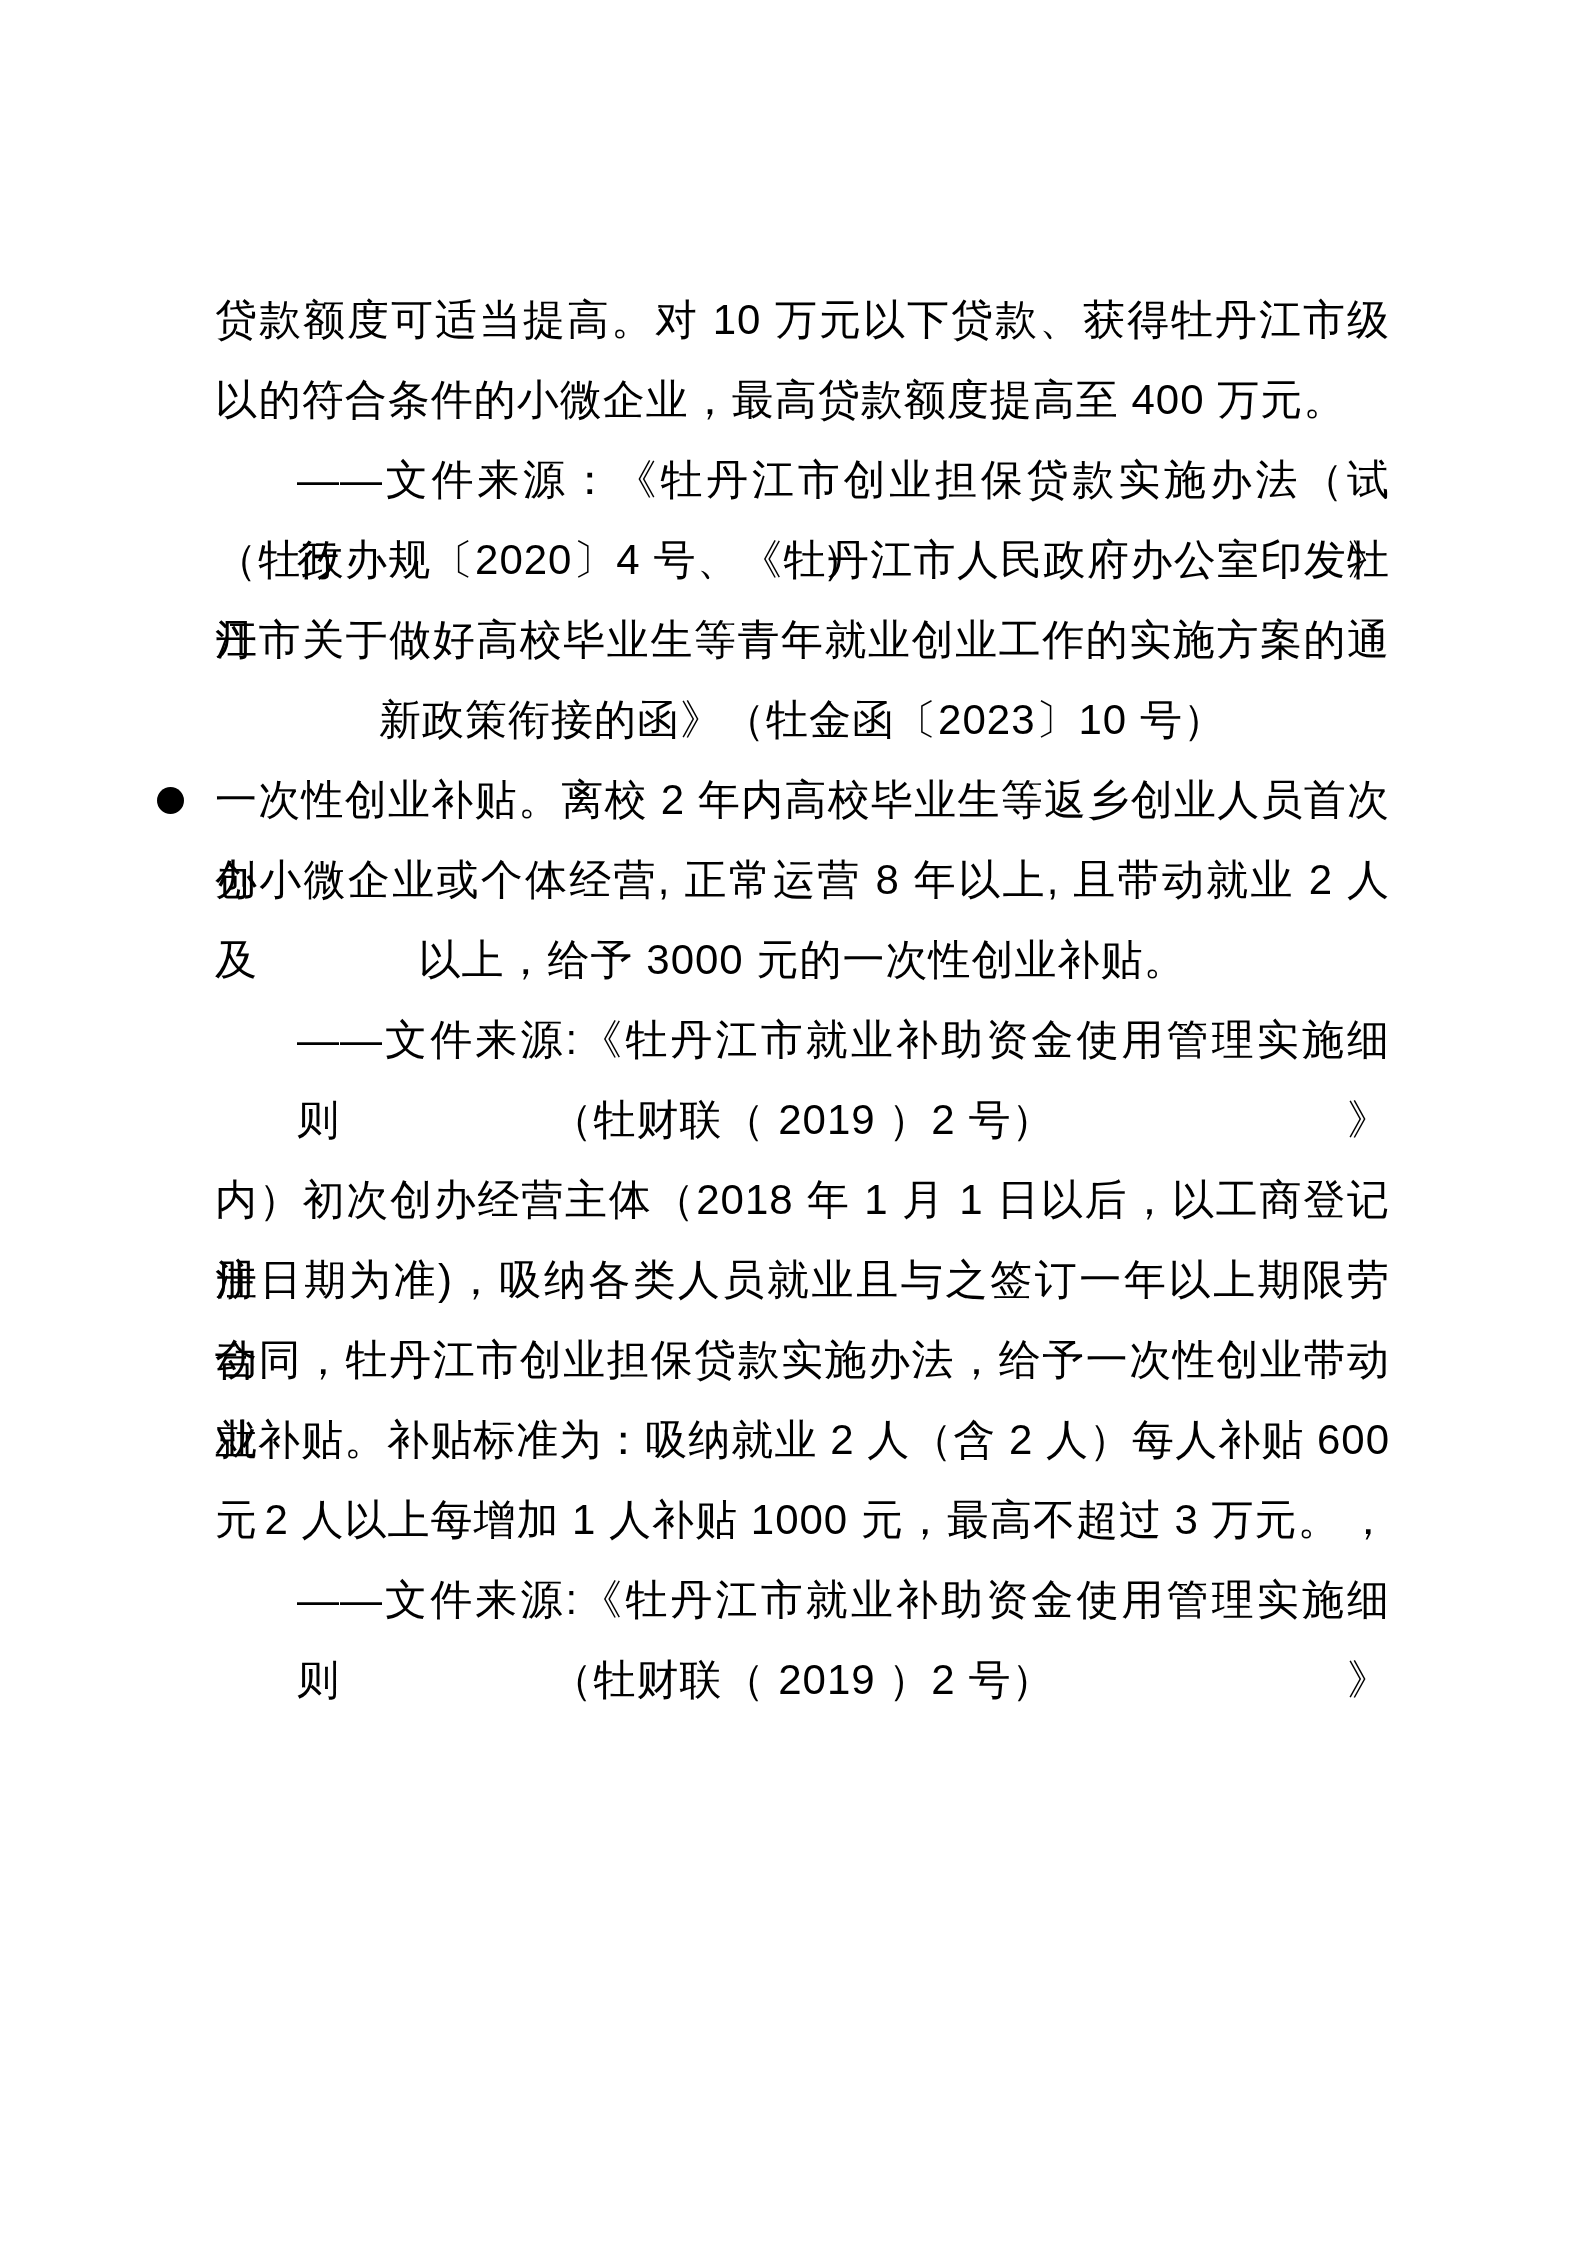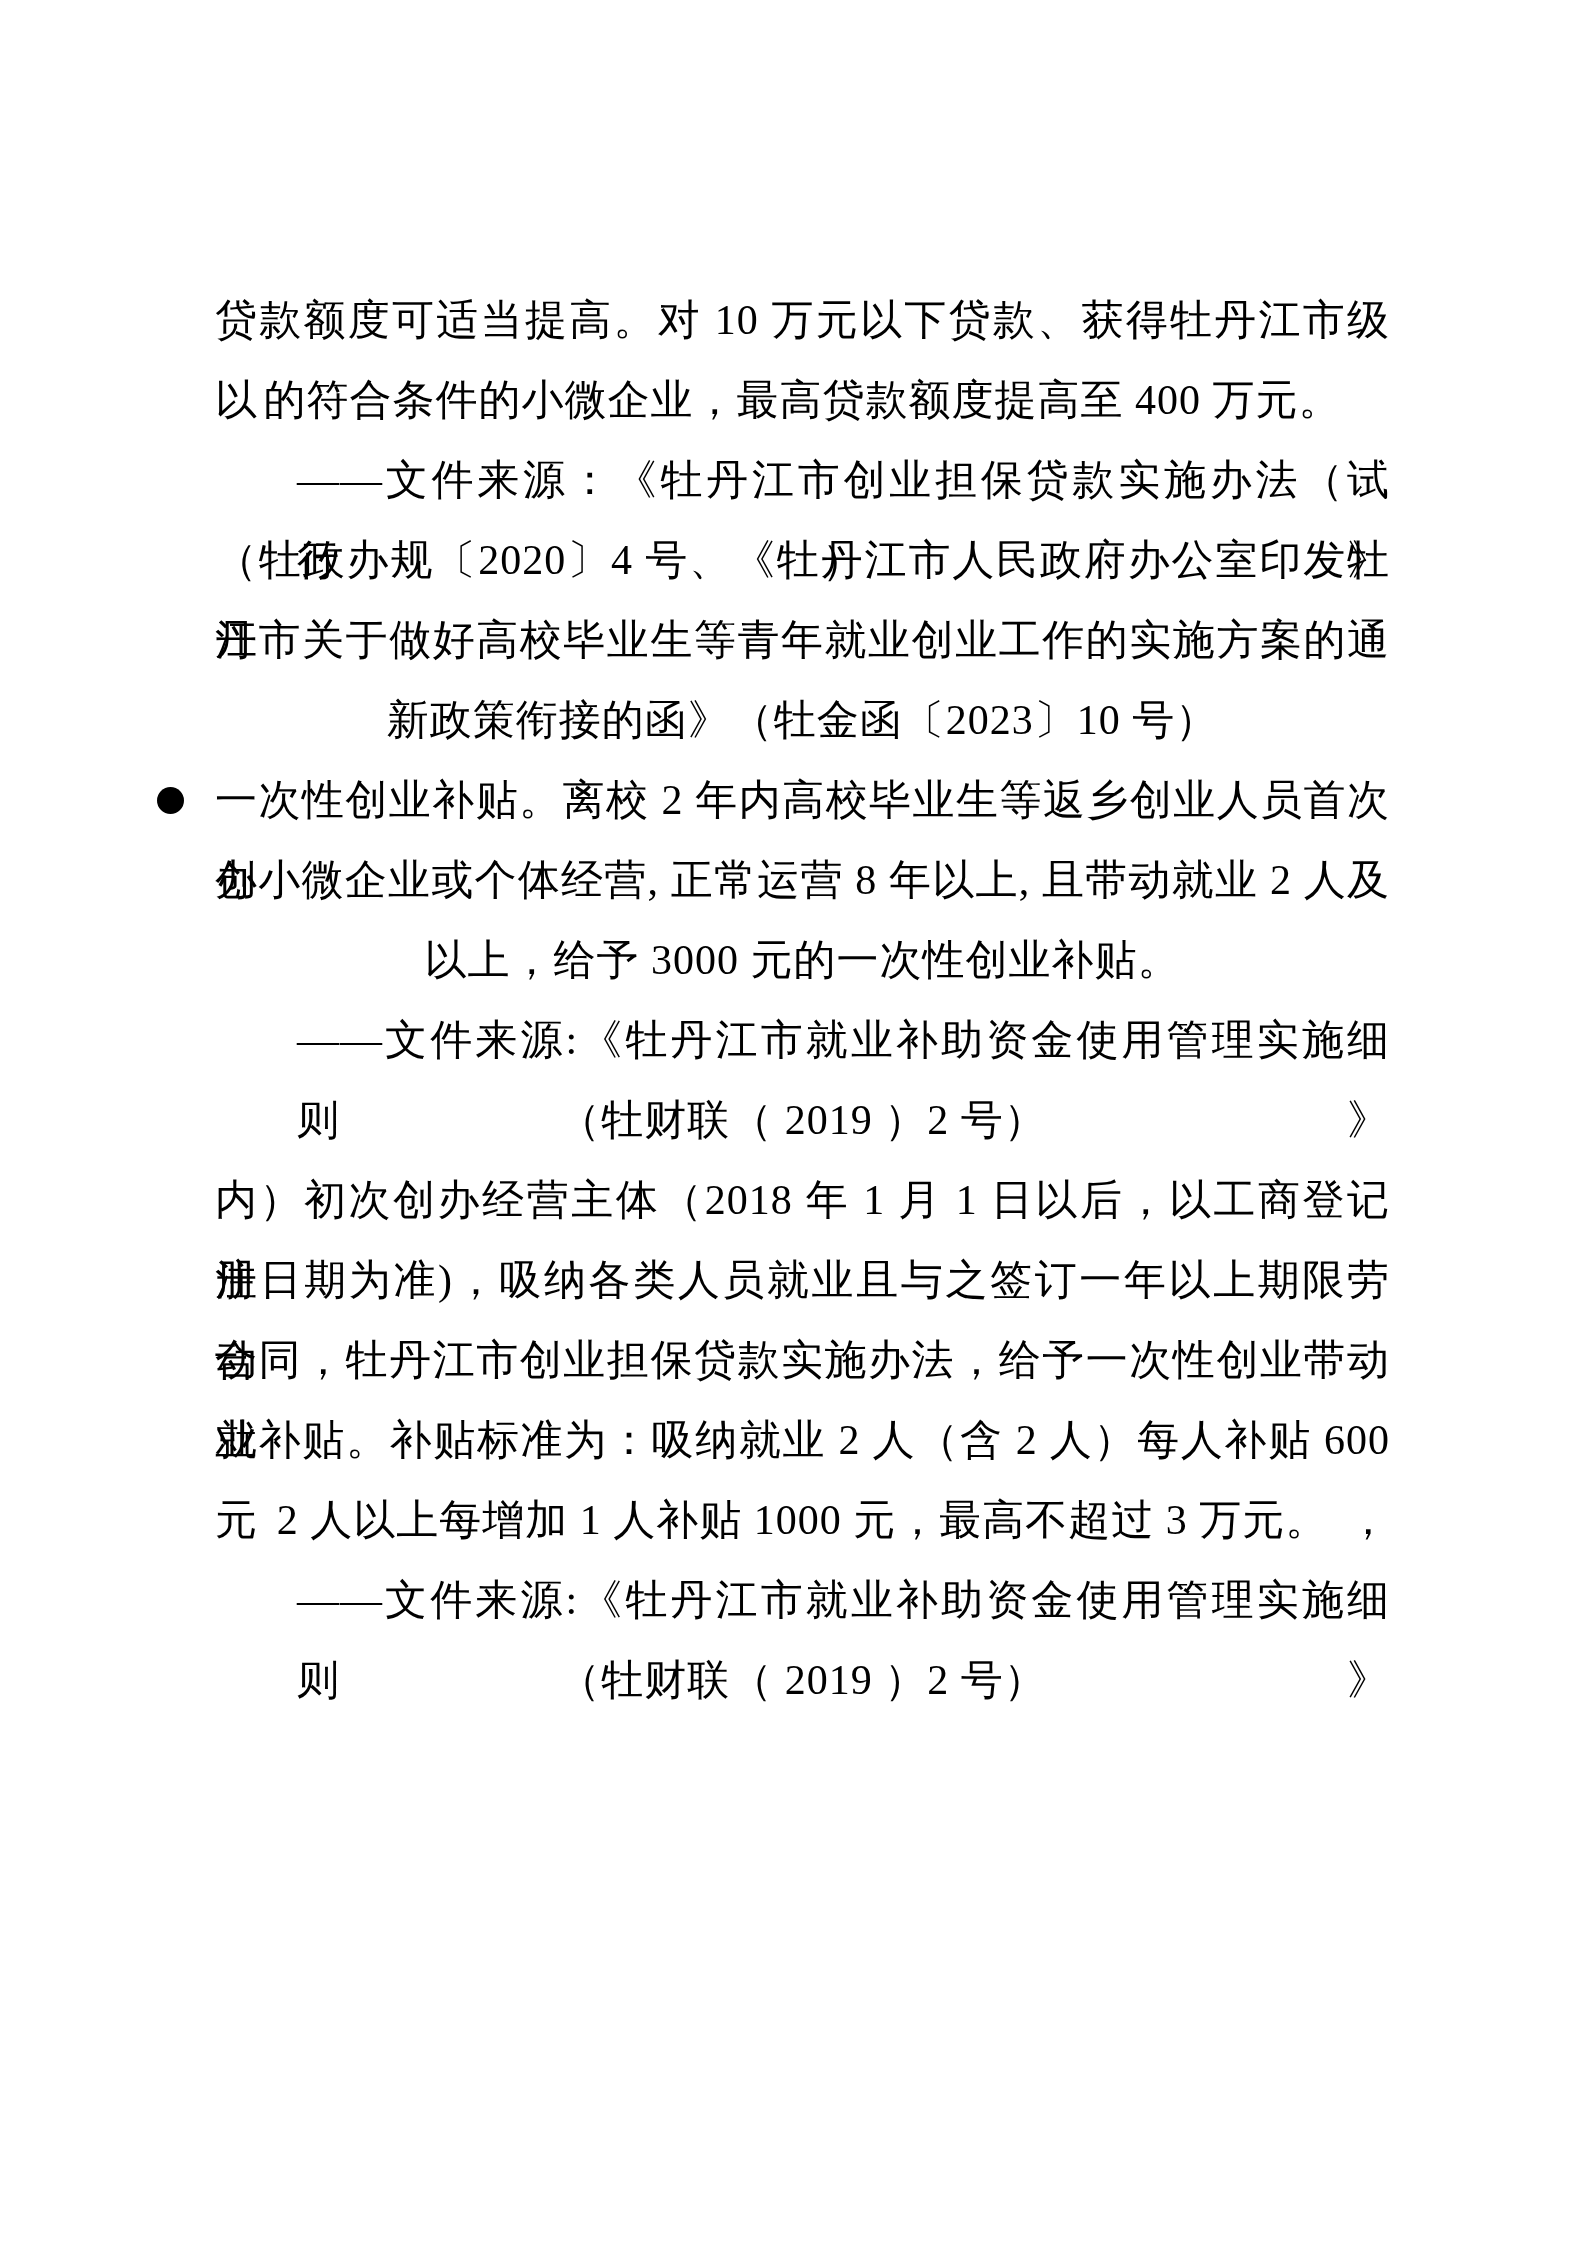--- a/index.html
+++ b/index.html
@@ -6,21 +6,21 @@
     margin: 0;
     padding: 0;
     background: #ffffff;
   }
   .page {
     position: relative;
     width: 1588px;
     height: 2245px;
     background: #ffffff;
     color: #000000;
-    font-family: Liberation Serif, serif;
+    font-family: Liberation Sans, sans-serif;
     overflow: hidden;
   }
   .content {
     position: absolute;
     top: 280px;
     left: 215px;
     width: 1175px;
   }
   .line {
     position: relative;

